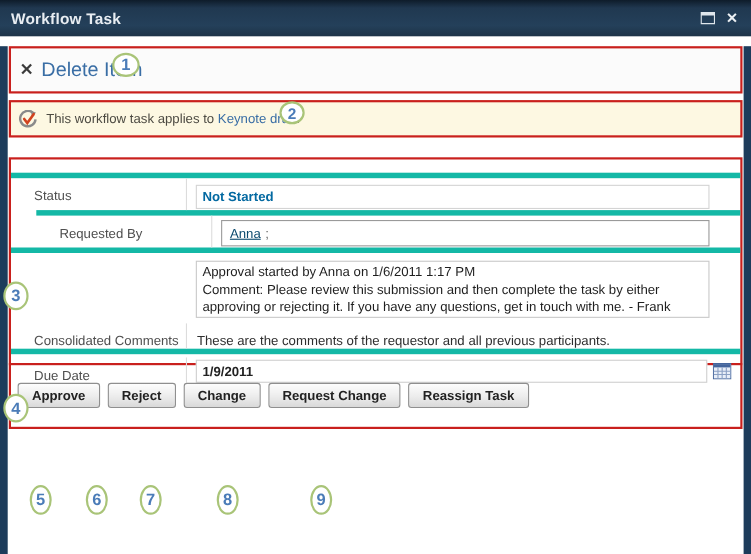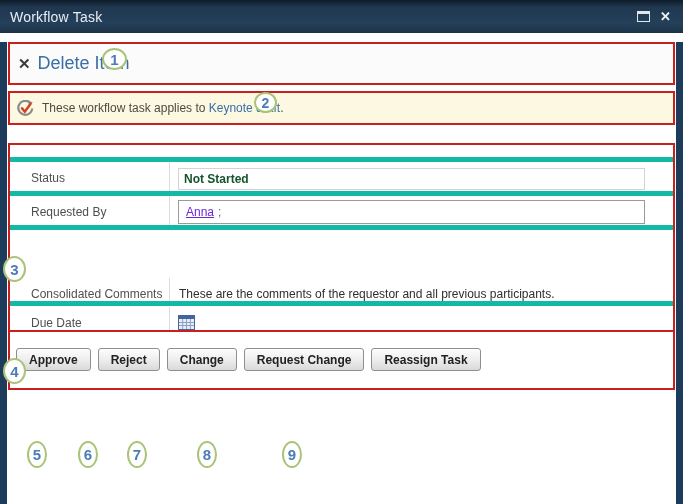--- a/index.html
+++ b/index.html
@@ -6,21 +6,21 @@
   body { font-family:"Liberation Sans", sans-serif; }
 
   .dialog { position:relative; width:683px; height:504px; overflow:hidden; background:#fff; }
 
   
   .titlebar {
     height:33px; box-sizing:border-box;
     background:linear-gradient(180deg,#0e1c2a 0%,#203850 22%,#24405a 70%,#1d3348 100%);
     display:flex; align-items:center; padding:0 10px;
   }
-  .titlebar .title { color:#e8edf2; font-size:14px; font-weight:normal; letter-spacing:.2px; }
+  .titlebar .title { color:#e8edf2; font-size:14px; font-weight:bold; letter-spacing:.2px; }
   .win-controls { margin-left:auto; display:flex; align-items:center; gap:10px; padding-right:2px; }
   .max-btn { width:13px; height:11px; box-sizing:border-box; border:1px solid #dfe6ec; border-top:3px solid #dfe6ec; display:inline-block; cursor:pointer; }
   .close-btn { color:#eef2f5; font-size:13px; font-weight:bold; cursor:pointer; line-height:1; }
 
   
   .frame-body {
     height:471px; box-sizing:border-box; background:#fff;
     border-left:7px solid var(--frame-navy,#1d3c5b);
     border-right:7px solid var(--frame-navy,#1d3c5b);
     border-bottom:8px solid var(--frame-navy,#1d3c5b);
@@ -38,30 +38,30 @@
   .notice-text { font-size:12px; color:#4c4a42; }
   .notice-link { color:var(--link-blue,#3a6ea5); text-decoration:none; cursor:pointer; }
 
   
   .sec3 { margin-top:18px; height:189px; padding-top:12px; }
   .form-row { display:flex; border-top:5px solid #14b8a6; box-sizing:border-box; }
   .cell-label { flex:0 0 160px; box-sizing:border-box; padding:9px 6px 0 21px; font-size:12px; color:#4f4f4f; }
   .sec3 .cell-label { border-right:1px solid #dcdcdc; }
   .cell-field { flex:1; box-sizing:border-box; padding:6px 28px 0 8px; }
   .row-status { min-height:34px; }
-  .row-requested { min-height:34px; }
+  .row-requested { min-height:34px;margin-left:23px; }
   .row-requested .cell-field { padding-top:4px; }
   .row-consolidated { min-height:76px;align-items:flex-end; }
   .row-consolidated .cell-field { padding-top:7px; }
   .row-duedate { min-height:29px;align-items:flex-end; }
   .row-duedate .cell-field { padding:5px 8px 0 8px; display:flex; align-items:center; gap:5px; }
 
-  .ro-input { border:1px solid #d4d4d4; height:20px; line-height:20px; padding:0 5px; font-size:12px; font-weight:bold; color:#14532d; background:#fff; }
+  .ro-input { border:1px solid #d4d4d4; height:20px; line-height:20px; padding:0 5px; font-size:12px; font-weight:bold; color:#0369a1; background:#fff; }
   .picker-box { border:1px solid #9a9a9a; height:22px; line-height:22px; padding:0 7px; font-size:12px; background:#fff; }
-  .person-link { color:#6d28d9; text-decoration:underline; cursor:pointer; }
+  .person-link { color:#0c4a6e; text-decoration:underline; cursor:pointer; }
   .person-suffix { color:#6a6a6a; margin-left:4px; }
   .textarea-box { border:1px solid #c9c9c9; height:48px; padding:1px 5px; font-size:12px; line-height:16px; color:#1f1f1f; white-space:pre-wrap; overflow:hidden; background:#fff; }
   .helper { margin-top:14px; font-size:12px; color:#2e2e2e; padding-left:1px; }
   .date-input { flex:1; border:1px solid #cfcfcf; height:21px; box-sizing:border-box; padding:0 5px; font-size:12px; font-weight:bold; color:#222; font-family:inherit; }
   .cal-icon { display:inline-flex; cursor:pointer; }
 
   
   .sec4 { margin-top:-2px; height:72px; padding-top:5px; }
   .sec4 .form-row { border-top:none; min-height:62px; }
   .sec4 .cell-label { padding-top:4px; }
@@ -115,47 +115,50 @@
     </div>
 
     <div class="redbox sec2">
       <span style="display:inline-flex;">
         <svg width="17" height="17" viewBox="0 0 17 17">
           <path d="M12.5 2.2 A7 7 0 1 0 15.3 8.5" fill="none" stroke="#8a8a8a" stroke-width="2.2"></path>
           <polygon points="11.2,0.4 15.8,2.6 11.8,5.6" fill="#8a8a8a"></polygon>
           <path d="M5 8.2 L7.8 11.8 L13.6 3.8" fill="none" stroke="#d1431f" stroke-width="2.4" stroke-linecap="round"></path>
         </svg>
       </span>
-      <span class="notice-text"><span>These workflow task applies to </span><a class="notice-link">Keynote draft</a><span>.</span></span>
+      <span class="notice-text"><span>This workflow task applies to </span><a class="notice-link">Keynote draft</a><span>.</span></span>
     </div>
 
     <div class="redbox sec3">
       <div class="form-row row-status">
         <div class="cell-label">Status</div>
         <div class="cell-field">
           <div class="ro-input">Not Started</div>
         </div>
       </div>
       <div class="form-row row-requested">
         <div class="cell-label">Requested By</div>
         <div class="cell-field">
           <div class="picker-box">
             <a class="person-link">Anna</a><span class="person-suffix">;</span>
           </div>
         </div>
       </div>
       <div class="form-row row-consolidated">
         <div class="cell-label">Consolidated Comments</div>
         <div class="cell-field">
+          <div class="textarea-box">Approval started by Anna on 1/6/2011 1:17 PM
+Comment: Please review this submission and then complete the task by either approving or rejecting it. If you have any questions, get in touch with me. - Frank</div>
           <div class="helper">These are the comments of the requestor and all previous participants.</div>
         </div>
       </div>
       <div class="form-row row-duedate">
         <div class="cell-label">Due Date</div>
         <div class="cell-field">
+          <input class="date-input" value="1/9/2011" style="">
           <span class="cal-icon">
             <svg width="17" height="15" viewBox="0 0 17 15">
               <rect x="0.5" y="0.5" width="16" height="14" fill="#e8eef8" stroke="#44659c"></rect>
               <rect x="1" y="1" width="15" height="3" fill="#44659c"></rect>
               <path d="M1 7.5 H16 M1 10.5 H16 M4.7 4 V14 M8.5 4 V14 M12.3 4 V14" stroke="#8ba0c4" stroke-width="1" fill="none"></path>
             </svg>
           </span>
         </div>
       </div>
     </div>

